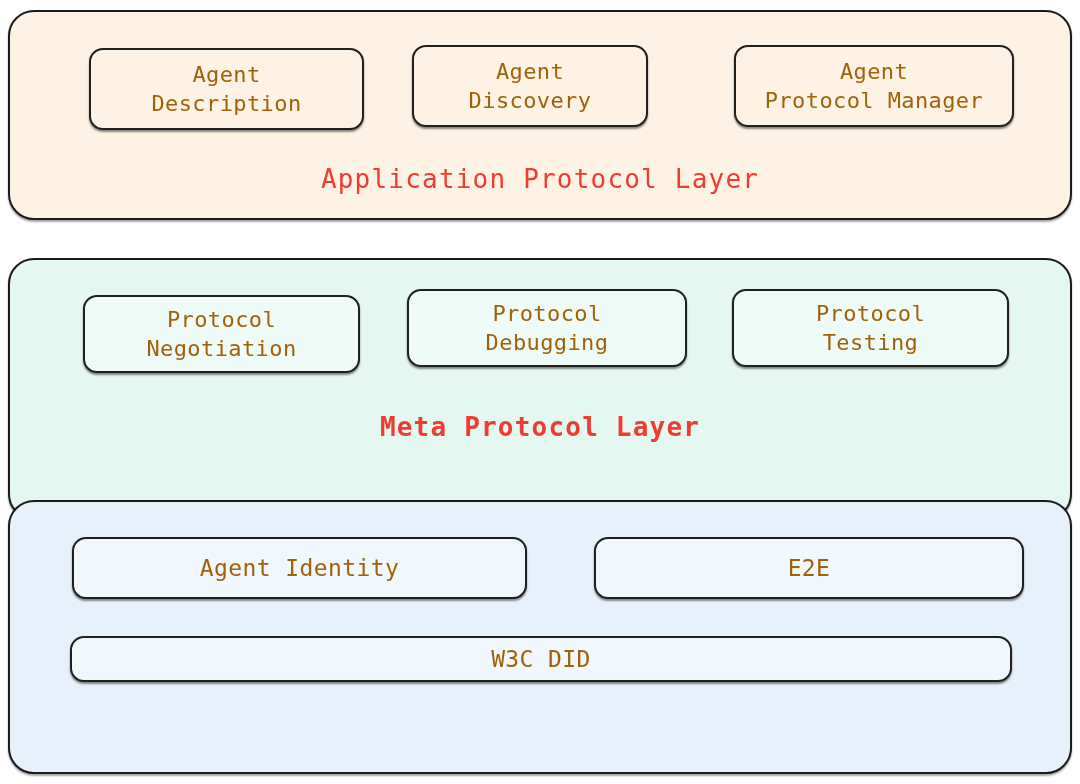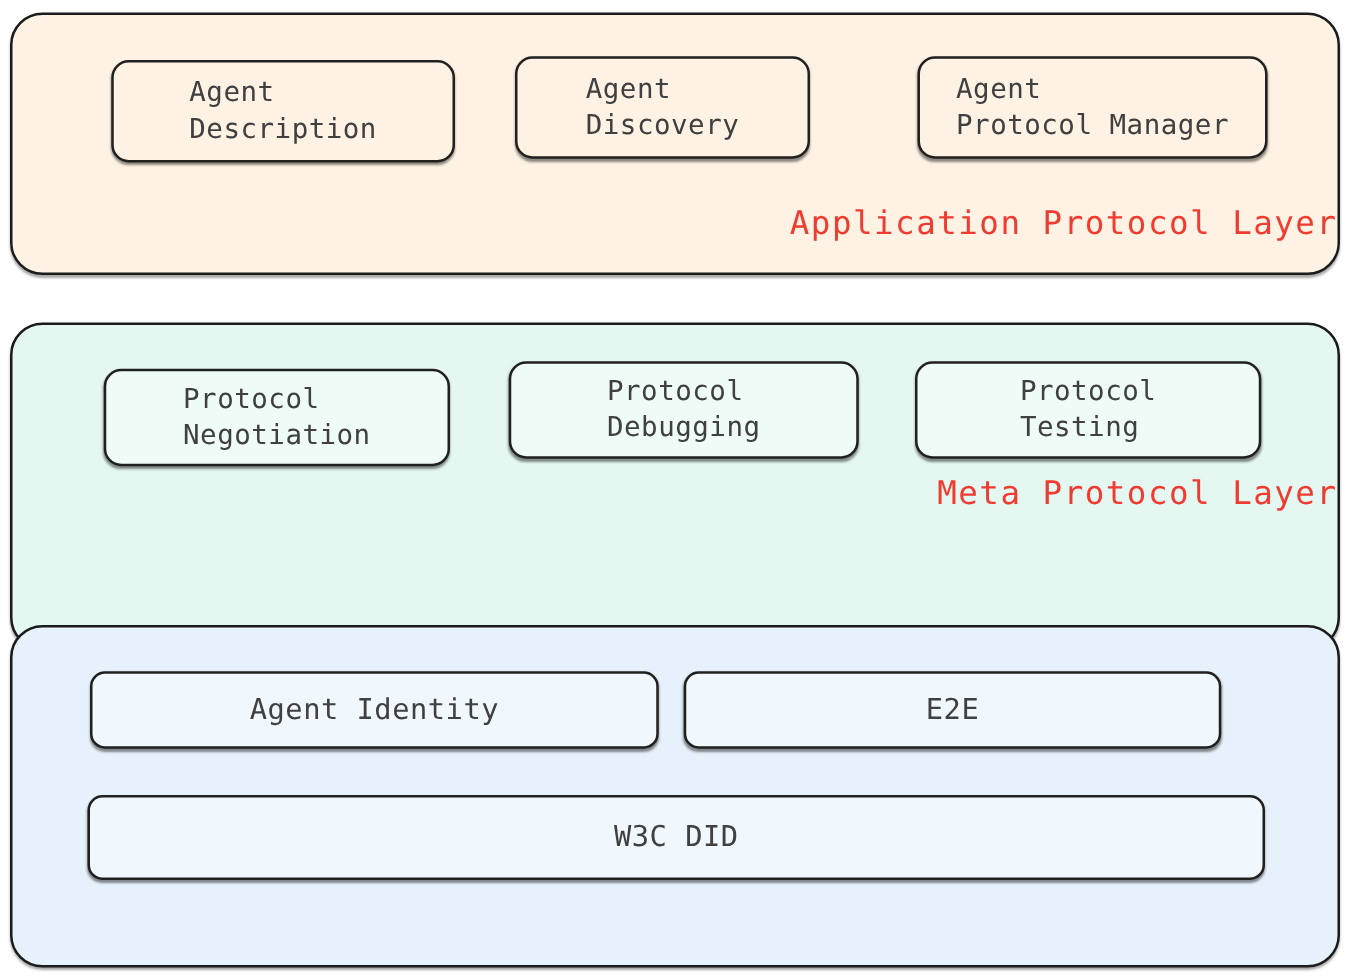--- a/index.html
+++ b/index.html
@@ -56,59 +56,59 @@
   
   .box {
     position: absolute;
     box-sizing: border-box;
     border: 2.5px solid #20201e;
     border-radius: 14px;
     box-shadow: 0 2px 2px rgba(0,0,0,0.45);
     display: flex;
     align-items: center;
     justify-content: center;
-    text-align: left;
-    color: #404040;
+    text-align: center;
+    color: #a16207;
     font-size: 22px;
     line-height: 1.32;
     letter-spacing: 0.4px;
     white-space: pre-line;
   }
   .layer-app .box      { background: #fdf2e3; }
   .layer-meta .box     { background: #effbf7; }
-  .layer-identity .box { background: #f0f7fd; border-radius: 12px; }
+  .layer-identity .box { background: #f0f7fd; }
 
   
   .app-b1 { left: 79px;  top: 36px; width: 275px; height: 82px; }
   .app-b2 { left: 402px; top: 33px; width: 236px; height: 82px; }
   .app-b3 { left: 724px; top: 33px; width: 280px; height: 82px; }
 
   
   .meta-b1 { left: 73px;  top: 35px; width: 277px; height: 78px; }
   .meta-b2 { left: 397px; top: 29px; width: 280px; height: 78px; }
   .meta-b3 { left: 722px; top: 29px; width: 277px; height: 78px; }
 
   
   .idt-b1 { left: 62px;  top: 35px;  width: 455px; height: 62px; font-size: 23px; }
-  .idt-b2 { left: 537px; top: 35px;  width: 430px; height: 62px; font-size: 23px; }
-  .idt-b3 { left: 60px;  top: 134px; width: 942px; height: 68px; font-size: 23px; }
+  .idt-b2 { left: 584px; top: 35px;  width: 430px; height: 62px; font-size: 23px; }
+  .idt-b3 { left: 60px;  top: 134px; width: 942px; height: 46px; font-size: 23px; }
 
   
   .layer-caption {
     position: absolute;
     left: 0;
     width: 100%;
-    text-align: right;
+    text-align: center;
     color: #ef3b30;
     font-size: 26px;
     letter-spacing: 1.2px;
     white-space: nowrap;
   }
   .layer-app .layer-caption      { top: 152px; }
-  .layer-meta .layer-caption     { top: 120px; }
+  .layer-meta .layer-caption     { top: 152px; font-weight: bold; }
   .layer-identity .layer-caption { top: 212px; }
 </style>
 </head>
 <body>
 
 <div id="diagram">
 
   <div class="layer layer-app">
     <div class="box app-b1">Agent
 Description</div>

